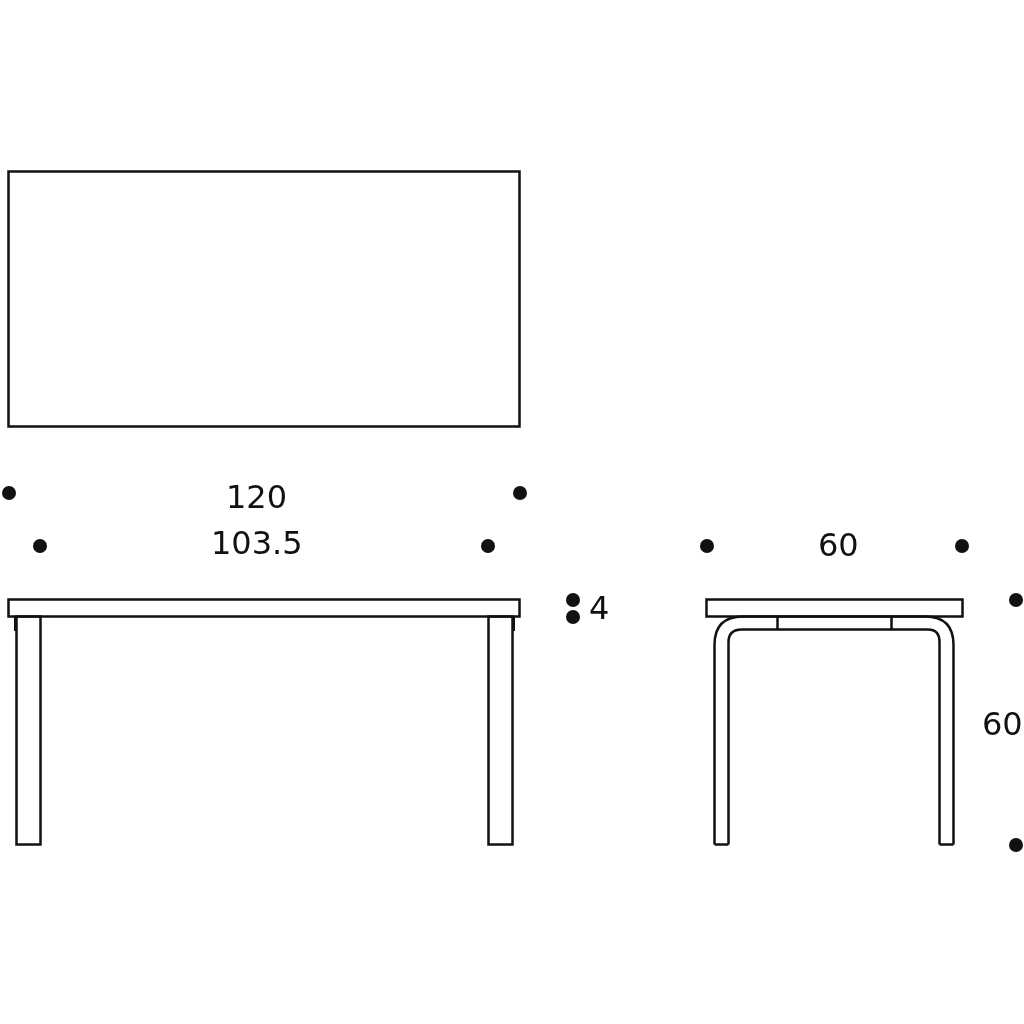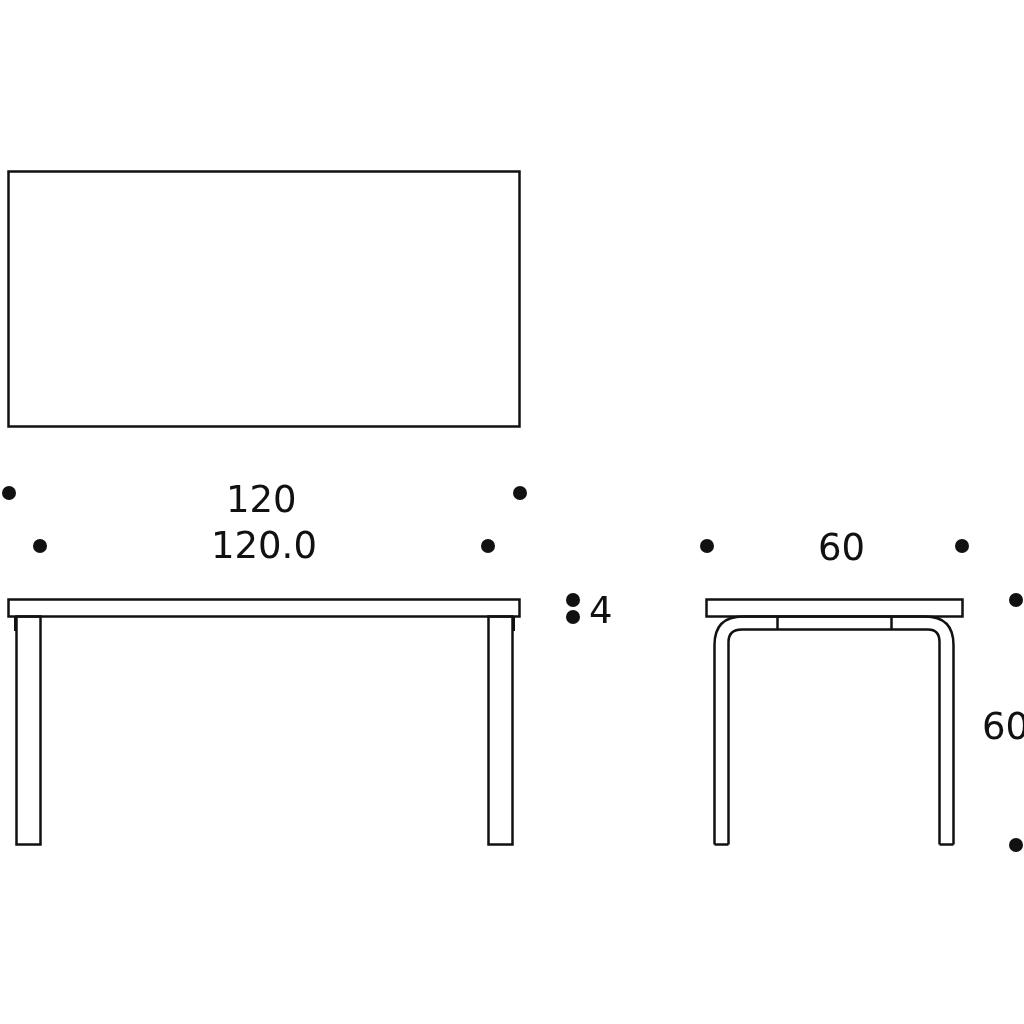--- a/index.html
+++ b/index.html
@@ -1,18 +1,18 @@
 <!DOCTYPE html>
 <html><head>
   <meta charset="utf-8">
   <style>
     html, body { margin: 0; padding: 0; background: #ffffff; }
     body { width: 1024px; height: 1024px; position: relative; overflow: hidden; font-family: "DejaVu Sans", sans-serif; }
     svg { position: absolute; left: 0; top: 0; }
-    .dim-label { position: absolute; font-family: "DejaVu Sans", sans-serif; font-size: 37px; color: #111; line-height: 1; white-space: nowrap; }
+    .dim-label { position: absolute; font-family: "DejaVu Sans", sans-serif; font-size: 32px; color: #111; line-height: 1; white-space: nowrap; }
   </style>
 </head>
 <body>
 
 <svg width="1024" height="1024" viewBox="0 0 1024 1024">
   <g fill="none" stroke="#111" stroke-width="2.5">
 
     <rect x="8.5" y="171.5" width="511" height="255"></rect>
 
     <rect x="8.5" y="599.5" width="511" height="17"></rect>
@@ -45,16 +45,16 @@
     <circle cx="573" cy="600" r="7"></circle>
     <circle cx="573" cy="617" r="7"></circle>
     <circle cx="707" cy="546" r="7"></circle>
     <circle cx="962" cy="546" r="7"></circle>
     <circle cx="1016" cy="600" r="7"></circle>
     <circle cx="1016" cy="845" r="7"></circle>
   </g>
 </svg>
 
 <div class="dim-label" style="left:226px; top:481px;">120</div>
-<div class="dim-label" style="left:211px; top:527px;">120.0</div>
+<div class="dim-label" style="left:211px; top:527px;">103.5</div>
 <div class="dim-label" style="left:589px; top:592px;">4</div>
 <div class="dim-label" style="left:818px; top:529px;">60</div>
 <div class="dim-label" style="left:982px; top:708px;">60</div>
 
 </body></html>

